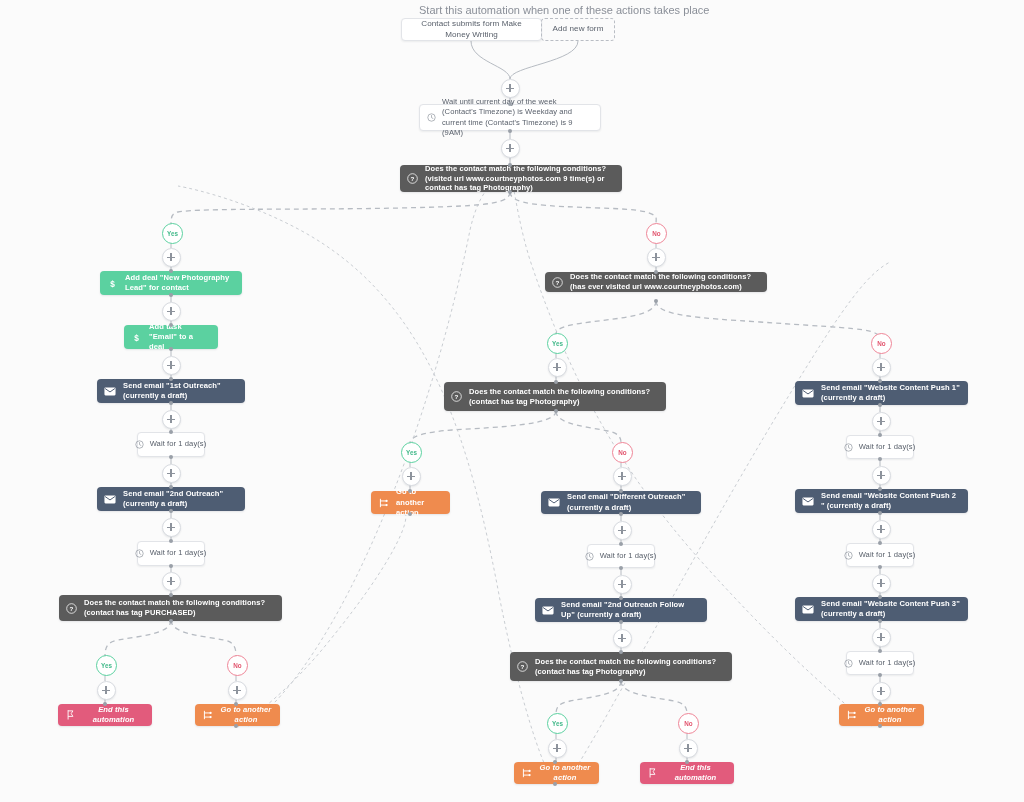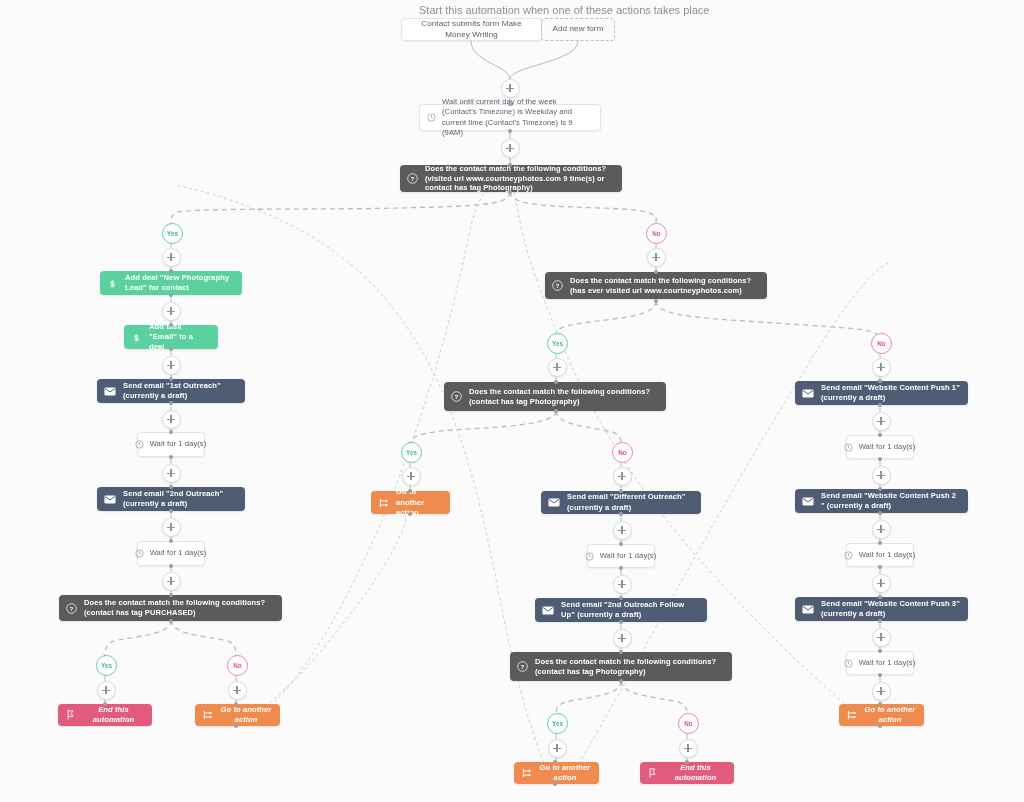--- a/index.html
+++ b/index.html
@@ -438,21 +438,21 @@
         <circle cx="12.5" cy="10" r="1.6" fill="#ffffff"></circle>
       </svg>
     </span>
     <span class="lbl">Go to another action</span>
   </div>
   <div class="dot" style="left:234px; top:702px;"></div>
   <div class="dot" style="left:234px; top:724px;"></div>
 
   <div class="plus" style="left:647px; top:248px;"></div>
 
-  <div class="node cond" style="left:545px; top:272px; width:222px; height:27px;">
+  <div class="node cond" style="left:545px; top:272px; width:222px; height:20px;">
     <span class="ic">
       <svg width="11" height="11" viewBox="0 0 16 16">
         <circle cx="8" cy="8" r="7" fill="none" stroke="#ffffff" stroke-width="1.1"></circle>
         <text x="8" y="11.3" font-size="9" fill="#ffffff" text-anchor="middle" font-family="Liberation Sans, sans-serif">?</text>
       </svg>
     </span>
     <span class="lbl">Does the contact match the following conditions? (has ever visited url www.courtneyphotos.com)</span>
   </div>
   <div class="dot" style="left:654px; top:270px;"></div>
   <div class="dot" style="left:654px; top:299px;"></div>

